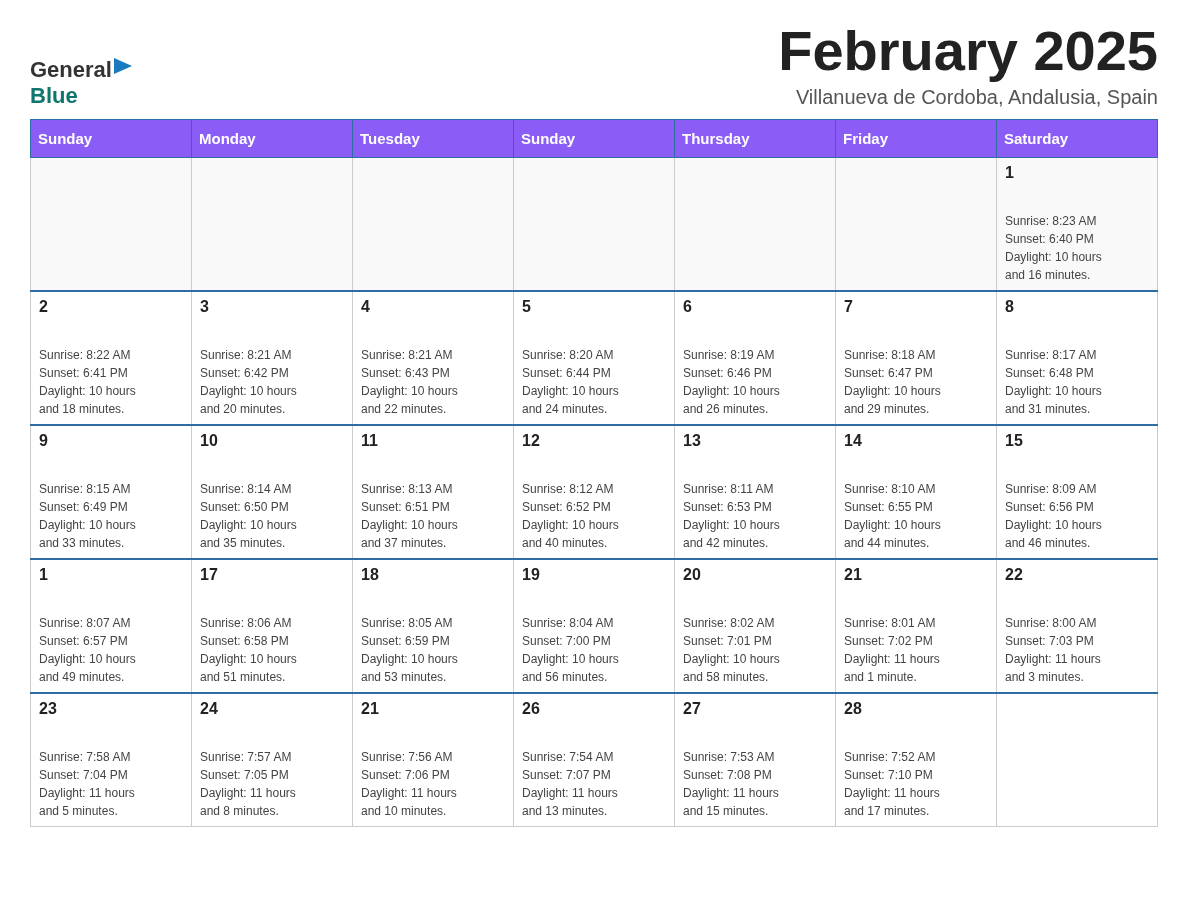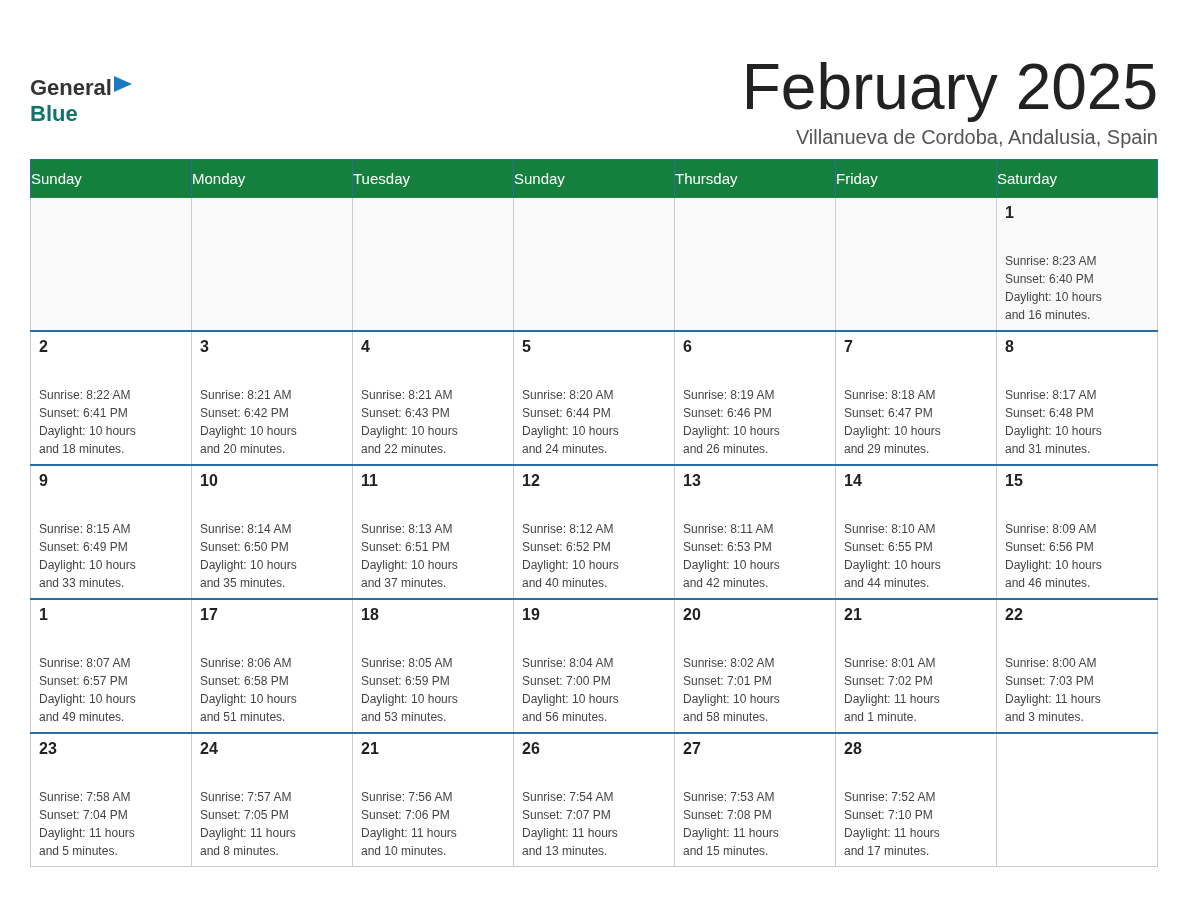--- a/index.html
+++ b/index.html
@@ -5,23 +5,22 @@
     * { box-sizing: border-box; margin: 0; padding: 0; }
     body {
       font-family: Arial, Helvetica, sans-serif;
       background: #fff;
       color: #333;
       padding: 20px 30px;
     }
     .header-row {
       display: flex;
       justify-content: space-between;
-      align-items: center;
+      align-items: flex-end;
       margin-bottom: 10px;
-      margin-top: 32px;
     }
     .logo-text-general {
       font-size: 22px;
       font-weight: bold;
       color: #333;
     }
     .logo-text-blue {
       font-size: 22px;
       font-weight: bold;
       color: #0f766e;
@@ -35,41 +34,41 @@
       align-items: center;
     }
     .logo-line2 {
       display: flex;
       align-items: center;
     }
     .title-section {
       text-align: right;
     }
     .title-month {
-      font-size: 64px;
-      font-weight: normal;
+      font-size: 56px;
+      font-weight: bold;
       color: #222;
       line-height: 1.1;
     }
     .title-location {
       font-size: 20px;
       color: #555;
       margin-top: 4px;
     }
     .calendar {
       width: 100%;
       border-collapse: collapse;
       margin-top: 10px;
     }
     .calendar th {
-      background-color: #15803d;
+      background-color: #8b5cf6;
       color: #fff;
       font-size: 15px;
-      font-weight: normal;
-      padding: 10px 0;
+      font-weight: bold;
+      padding: 10px 7px;
       text-align: left;
       border: 1px solid #2e6da4;
     }
     .calendar td {
       border: 1px solid #ccc;
       vertical-align: top;
       padding: 6px 8px;
       width: 14.28%;
       min-height: 110px;
       background: #fff;

